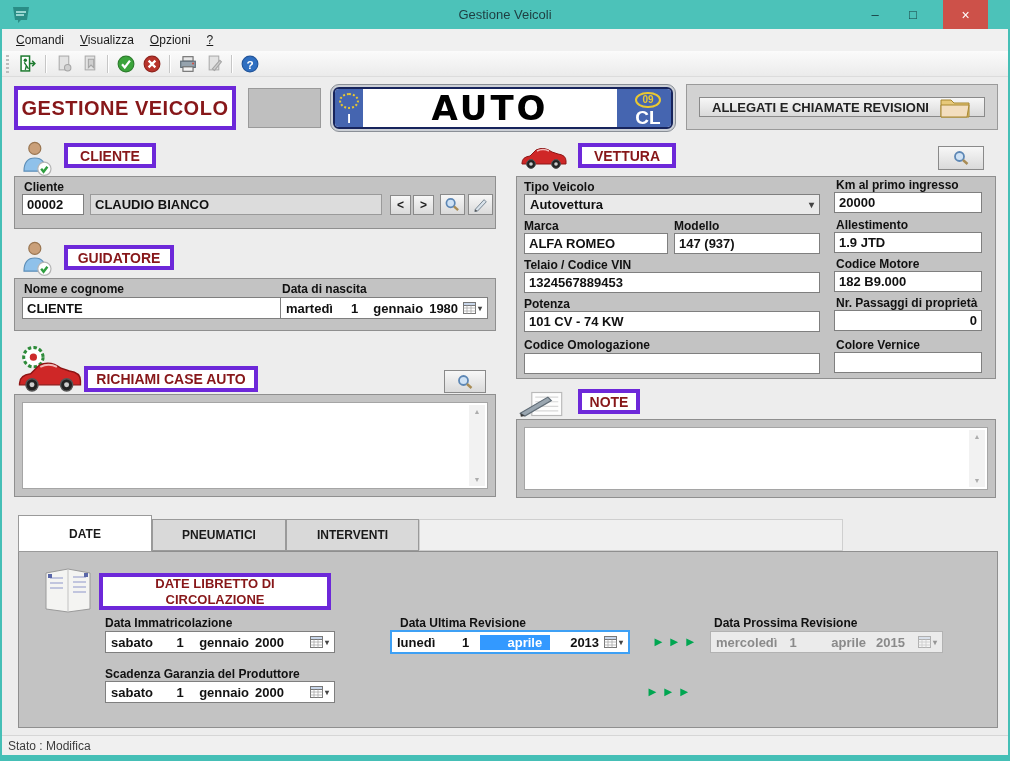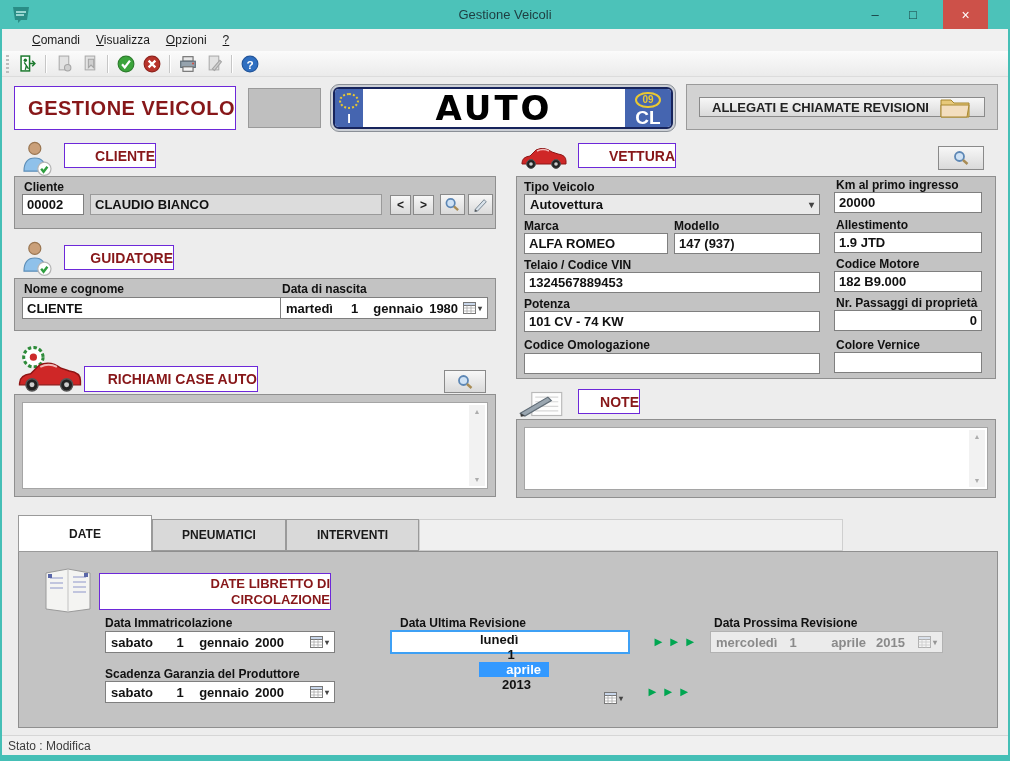--- a/index.html
+++ b/index.html
@@ -5,30 +5,30 @@
   html,body{margin:0;padding:0;}
   body{font-family:"Liberation Sans",sans-serif;}
   #window{position:relative;width:1010px;height:761px;background:#45bfb6;overflow:hidden;}
   .abs{position:absolute;box-sizing:border-box;}
   
   #titlebar{left:0;top:0;width:1010px;height:29px;background:#4cc2b9;display:flex;align-items:center;}
   #title-text{position:absolute;left:0;right:0;text-align:center;font-size:13px;color:#1e3d40;}
   .win-btn{width:30px;height:23px;display:flex;align-items:center;justify-content:center;font-size:13px;color:#16393c;}
   #close-btn{width:45px;height:29px;background:#cd5149;color:#fff;font-size:14px;}
   
-  #menubar{left:2px;top:29px;width:1006px;height:22px;background:#f0f0f0;display:flex;align-items:center;padding-left:22px;}
+  #menubar{left:2px;top:29px;width:1006px;height:22px;background:#f0f0f0;display:flex;align-items:center;padding-left:6px;}
   .menu-item{padding:2px 8px;font-size:12px;color:#1a1a1a;}
   .menu-item u{text-decoration:underline;}
   #toolbar{left:2px;top:51px;width:1006px;height:26px;background:linear-gradient(#fbfbfb,#ebebeb);border-bottom:1px solid #dcdcdc;display:flex;align-items:center;gap:4px;padding-left:4px;}
   .tb-grip{width:3px;height:18px;background:repeating-linear-gradient(#bdbdbd 0 2px,transparent 2px 4px);margin-right:4px;}
   .tb-btn{width:22px;height:22px;display:flex;align-items:center;justify-content:center;}
   .tb-sep{width:1px;height:18px;background:#c6c6c6;border-right:1px solid #fff;margin:0 2px;}
   
   #main{left:2px;top:77px;width:1006px;height:658px;background:#ededed;}
-  .hdrbox{background:#fff;border:1px solid #6d28d9;color:#871719;font-weight:bold;display:flex;flex-direction:column;align-items:flex-end;justify-content:center;text-align:center;}
+  .hdrbox{background:#fff;border:4px solid #6d28d9;color:#871719;font-weight:bold;display:flex;flex-direction:column;align-items:center;justify-content:center;text-align:center;}
   .panel{background:#c3c3c3;border:1px solid #8f8f8f;}
   .lbl{font-size:12px;font-weight:bold;color:#111;white-space:nowrap;}
   .input{background:#fff;border:1px solid #7f7f7f;font:bold 13px "Liberation Sans",sans-serif;color:#111;padding:0 4px;box-sizing:border-box;outline:none;}
   .input.ro{background:#dcdcdc;border-color:#9a9a9a;}
   .btn{background:linear-gradient(#f7f7f7,#dadada);border:1px solid #8a8a8a;display:flex;align-items:center;justify-content:center;font:bold 12px "Liberation Sans",sans-serif;color:#222;}
   .datepicker{background:#fff;border:1px solid #7f7f7f;display:flex;align-items:center;font:bold 13px "Liberation Sans",sans-serif;color:#111;padding:0 5px;}
   .dp-wd{min-width:60px;} .dp-d{width:14px;text-align:center;margin-left:2px;} .dp-m{min-width:54px;text-align:right;margin-left:8px;} .dp-y{width:36px;margin-left:6px;}
   .dp-cal{margin-left:auto;display:flex;align-items:center;gap:2px;}
   .dp-arrow{font-size:8px;color:#444;}
   .datepicker.focused{border:2px solid #3da0f5;}
@@ -40,21 +40,21 @@
   .arrows{color:#00a651;font-weight:bold;font-size:13px;letter-spacing:3px;}
   #statusbar{left:2px;top:735px;width:1006px;height:20px;background:#f0f0f0;border-top:1px solid #d6d6d6;display:flex;align-items:center;padding-left:6px;font-size:12px;color:#3c3c3c;}
   
   #plate-outer{left:330px;top:84px;width:346px;height:48px;background:#ccd0d6;border:1px solid #8a8f96;border-radius:9px;padding:2px;}
   #plate-inner{width:100%;height:100%;box-sizing:border-box;background:#fff;border:2px solid #17245c;border-radius:6px;display:flex;overflow:hidden;}
   .plate-band{background:#4565b0;display:flex;flex-direction:column;align-items:center;color:#fff;}
   #plate-left{width:28px;}
   #plate-stars{width:16px;height:12px;border:2px dotted #e9c832;border-radius:50%;margin-top:4px;}
   #plate-country{font-size:13px;font-weight:bold;margin-top:2px;}
   #plate-center{flex:1;display:flex;align-items:center;justify-content:center;font:bold 34px "DejaVu Sans",sans-serif;letter-spacing:3px;color:#000;}
-  #plate-right{width:46px;}
+  #plate-right{width:46px;padding-left:8px;}
   #plate-year{margin-top:3px;font-size:10px;font-weight:bold;color:#e9c832;border:2px solid #e9c832;border-radius:50%;padding:0 5px;line-height:12px;}
   #plate-prov{font-size:19px;font-weight:bold;line-height:20px;}
 </style>
 </head>
 <body>
 
 <div id="window">
 
   <div class="abs" id="titlebar">
     <svg class="abs" style="left:10px;top:5px" width="22" height="19" viewBox="0 0 22 19">
@@ -366,21 +366,21 @@
       <svg width="13" height="12" viewBox="0 0 13 12">
           <rect x="0.5" y="0.5" width="12" height="11" fill="#fff" stroke="#777"></rect>
           <rect x="0.5" y="0.5" width="12" height="3" fill="#c8d6ea" stroke="#777"></rect>
           <path d="M0.5 6 h12 M0.5 9 h12 M4 3.5 v8 M8 3.5 v8" stroke="#aaa" stroke-width="0.8"></path>
         </svg>
       <span class="dp-arrow">▾</span>
     </span>
   </div>
 
   <div class="abs lbl" style="left:400px;top:616px;z-index:2;">Data Ultima Revisione</div>
-  <div class="abs datepicker focused" style="left:390px;top:630px;width:240px;height:24px;z-index:2;flex-direction:column;">
+  <div class="abs datepicker focused" style="left:390px;top:630px;width:240px;height:24px;z-index:2;">
     <span class="dp-wd">lunedì</span>
     <span class="dp-d">1</span>
     <span class="dp-m dp-sel">aprile</span>
     <span class="dp-y" style="margin-left:20px;">2013</span>
     <span class="dp-cal">
       <svg width="13" height="12" viewBox="0 0 13 12">
           <rect x="0.5" y="0.5" width="12" height="11" fill="#fff" stroke="#777"></rect>
           <rect x="0.5" y="0.5" width="12" height="3" fill="#c8d6ea" stroke="#777"></rect>
           <path d="M0.5 6 h12 M0.5 9 h12 M4 3.5 v8 M8 3.5 v8" stroke="#aaa" stroke-width="0.8"></path>
         </svg>

